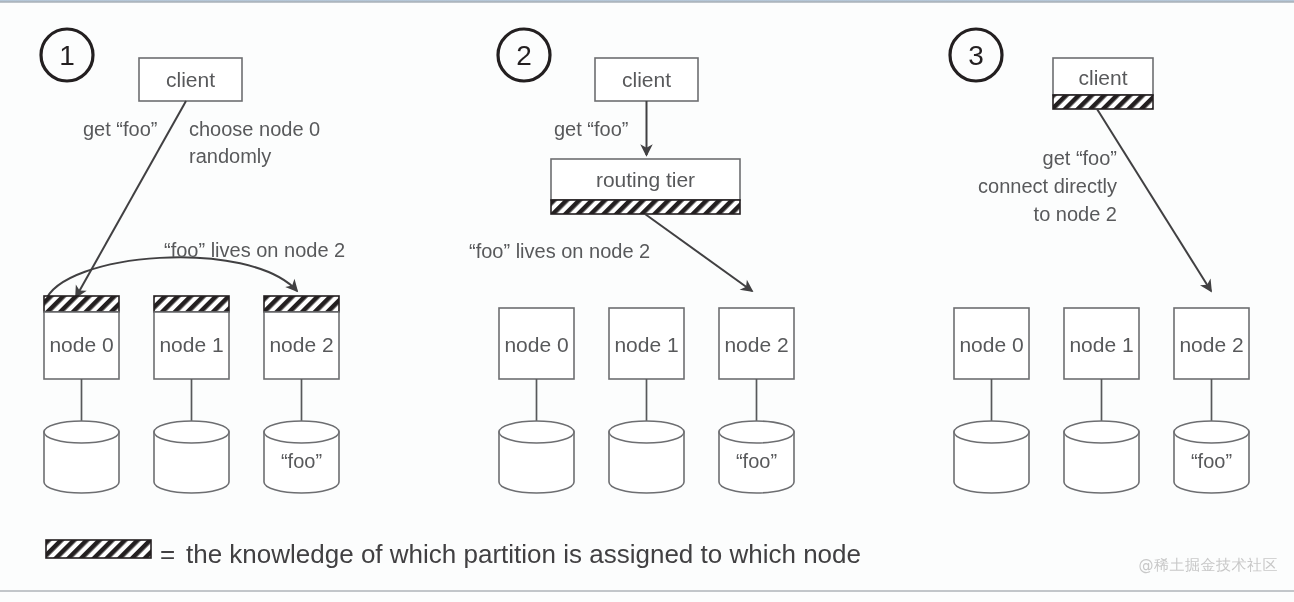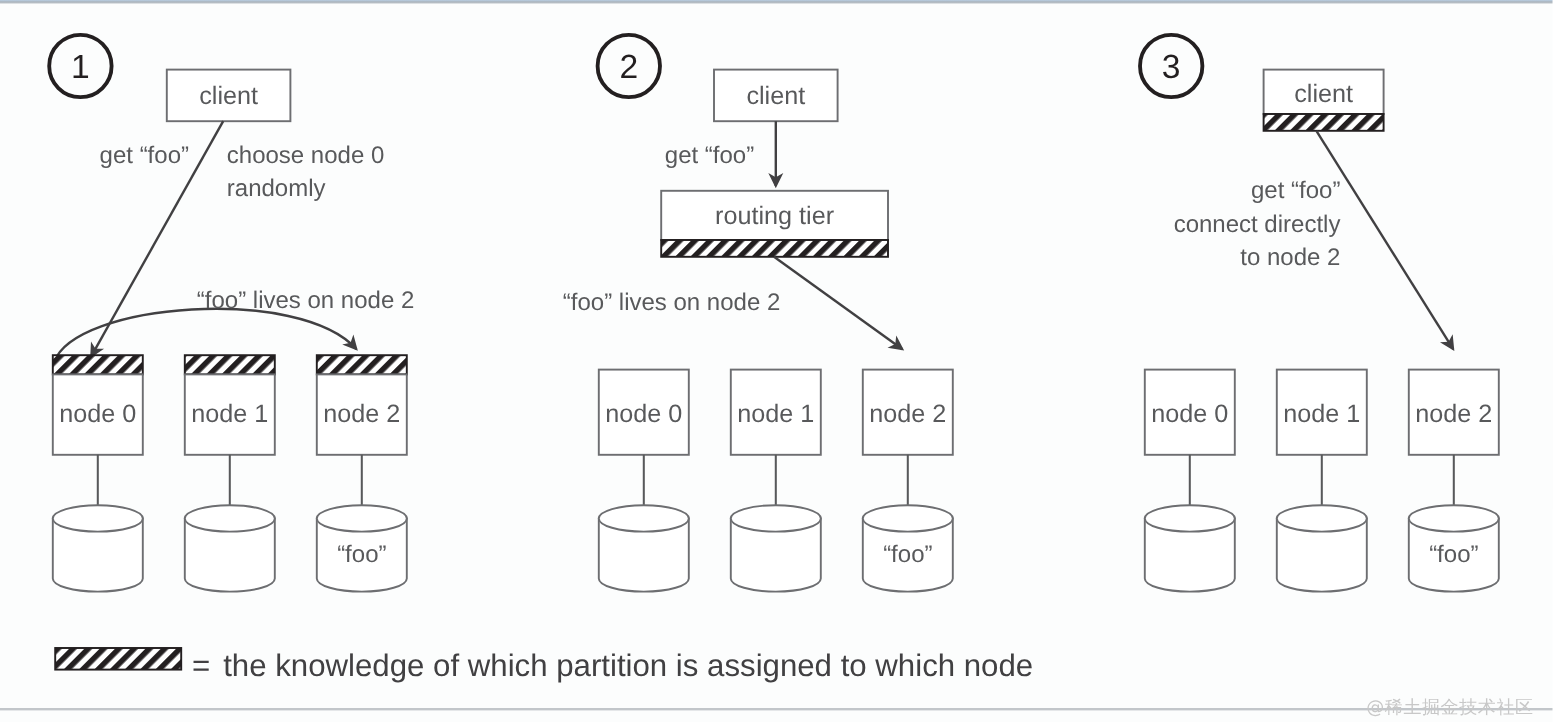--- a/index.html
+++ b/index.html
@@ -29,21 +29,21 @@
     width: 1294px; height: 2px;
     background: #c2c6ca;
   }
   #diagram-svg {
     position: absolute;
     left: 0; top: 0;
   }
   .wm {
     position: absolute;
     right: 16px;
-    top: 580px;
+    top: 556px;
     font-size: 15px;
     color: #c8c8c8;
     letter-spacing: 0.5px;
     font-family: "DejaVu Sans", sans-serif;
     white-space: nowrap;
   }
   
   text {
     font-family: "Liberation Sans", sans-serif;
     fill: #58595b;

